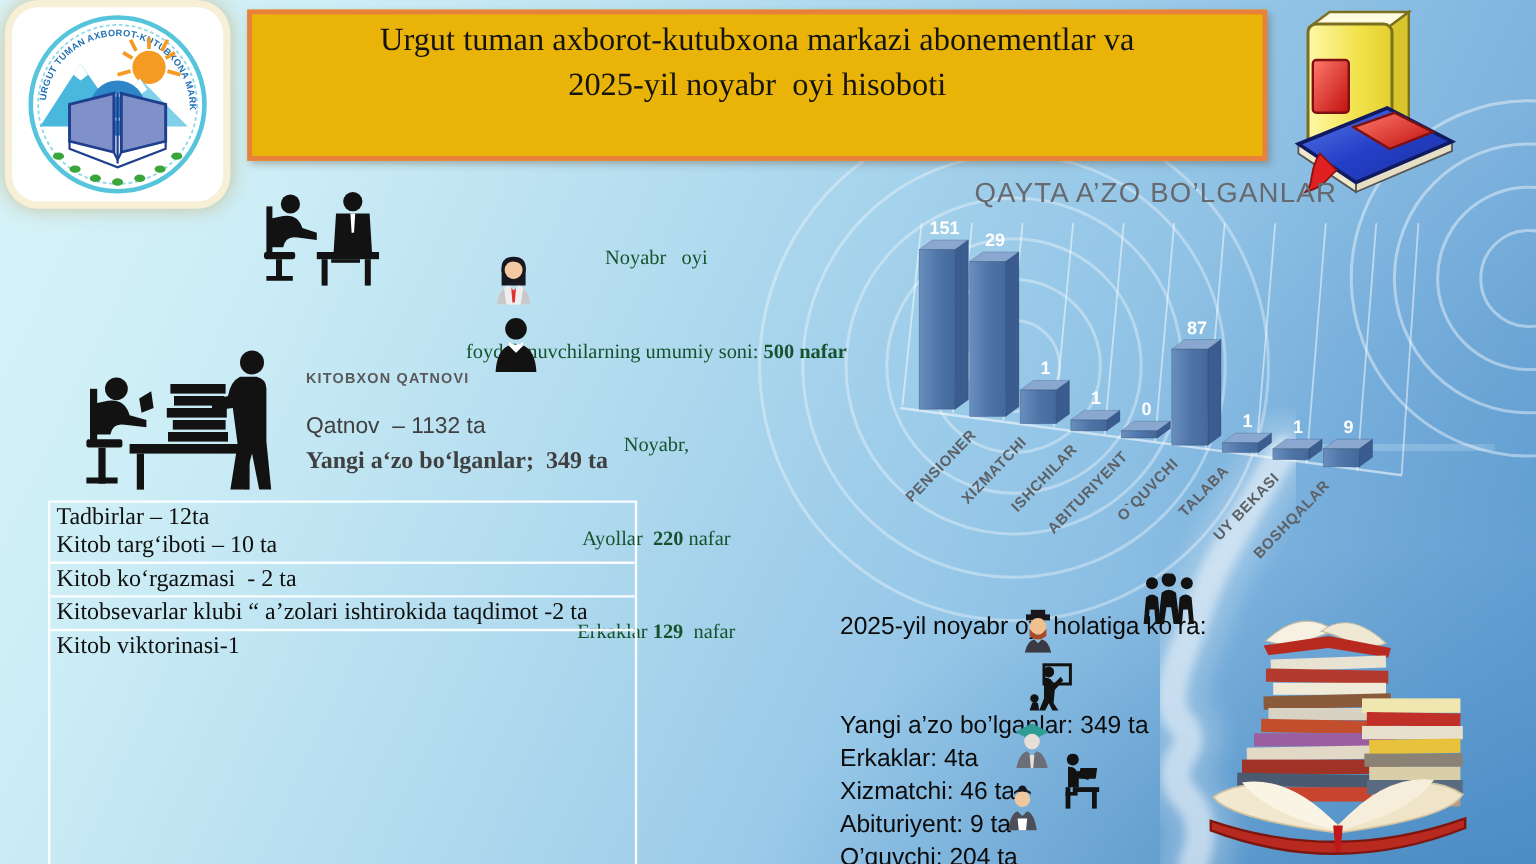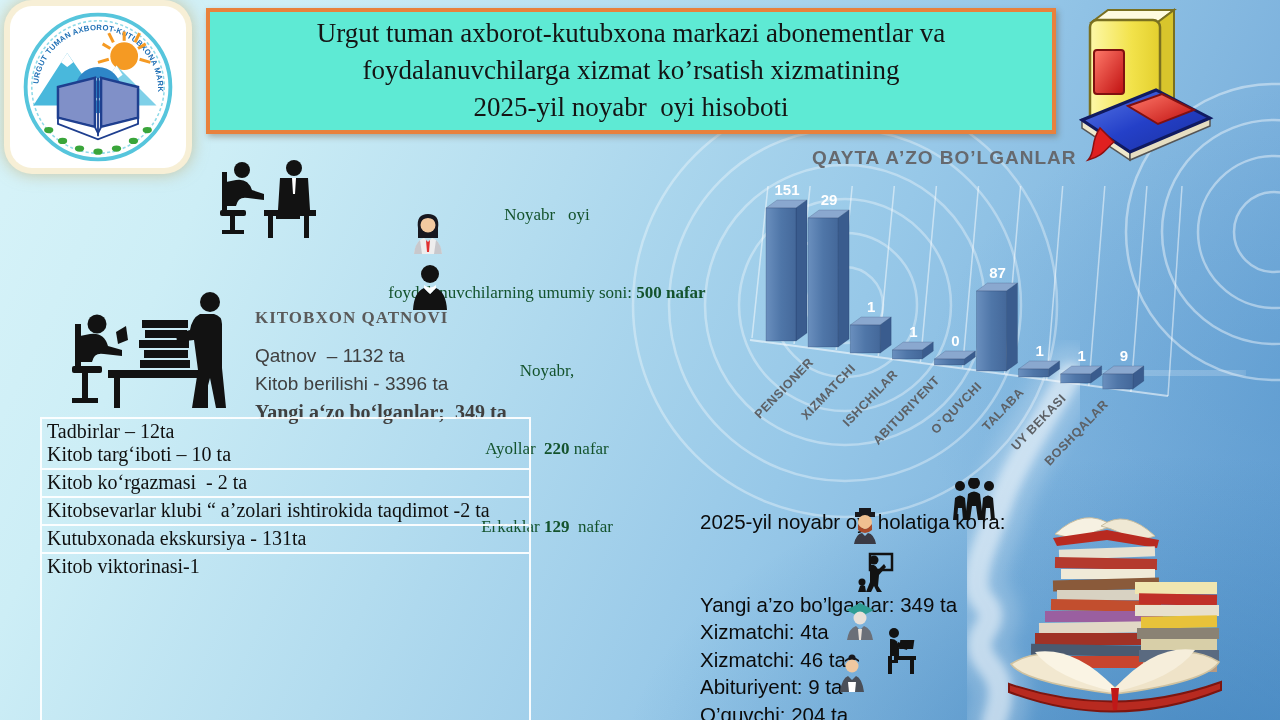--- a/index.html
+++ b/index.html
@@ -12,46 +12,46 @@
       linear-gradient(115deg,#d9f4f9 0%,#cdeef6 18%,#b3dcef 40%,#97c8e8 62%,#7db2dd 82%,#659fd2 100%);
   }
   .abs{position:absolute;}
 
   
   .logo-card{left:10px;top:6px;width:176px;height:162px;background:#fff;border-radius:22px;
     box-shadow:0 0 0 6px #f7efd6, 0 0 16px 6px rgba(190,160,90,.55);}
   .logo-card svg{position:absolute;left:9px;top:4px;}
 
   
-  .title-box{left:206px;top:8px;width:842px;height:118px;background:#5eead4;
+  .title-box{left:206px;top:8px;width:842px;height:118px;background:#eab308;
     border:4px solid #e8813c;box-shadow:2px 3px 6px rgba(90,60,30,.35);
     text-align:center;color:#141414;}
   .title-box .tl{font-family:"Liberation Serif",serif;font-size:27px;line-height:37px;white-space:pre-wrap;}
   .title-box .tl:first-child{margin-top:3px;}
 
   
   .stats{left:322px;top:150px;width:450px;text-align:center;color:#14532d;
     font-family:"Liberation Serif",serif;font-size:17px;line-height:26px;white-space:pre-wrap;}
   .stats .row{margin:0;}
   .stats .gap{}
 
   
-  .kq-head{left:255px;top:308px;font-size:17px;font-weight:bold;color:#5a5a5a;letter-spacing:1px;font-family:Liberation Serif, serif;}
+  .kq-head{left:255px;top:308px;font-size:12px;font-weight:bold;color:#5a5a5a;letter-spacing:1px;}
   .kq-list{left:255px;top:342px;color:#404040;font-size:19px;line-height:28px;white-space:pre-wrap;}
   .kq-list .serif-item{font-family:"Liberation Serif",serif;font-size:20px;font-weight:bold;}
 
   
   .ev-table{left:40px;top:417px;width:487px;height:303px;overflow:hidden;
     border:2px solid rgba(255,255,255,.92);border-bottom:none;
     font-family:"Liberation Serif",serif;font-size:20px;color:#101010;}
   .ev-cell{border-bottom:2px solid rgba(255,255,255,.92);padding:1px 4px 2px 5px;line-height:23px;white-space:pre-wrap;}
   .ev-cell:last-child{border-bottom:none;}
 
   
-  .chart-title{left:812px;top:147px;font-size:19px;font-weight:bold;color:#66696e;letter-spacing:1px;}
+  .chart-title{left:812px;top:147px;font-size:23px;font-weight:normal;color:#66696e;letter-spacing:1px;}
 
   
   .summary{left:700px;top:453px;color:#0b0b0b;font-size:20.5px;line-height:27.5px;white-space:pre-wrap;}
 
   .deco{pointer-events:none;}
 </style>
 </head>
 <body>
 
 <svg class="abs deco" width="1280" height="720" style="left:0;top:0">
@@ -129,21 +129,20 @@
         <ellipse cx="50" cy="92" rx="3" ry="2"></ellipse>
       <ellipse cx="62" cy="90" rx="3" ry="2"></ellipse>
         <ellipse cx="73" cy="85" rx="3" ry="2"></ellipse>
       <ellipse cx="82" cy="78" rx="3" ry="2"></ellipse>
     </g>
   </svg>
 </div>
 
 <div class="abs title-box">
   <div class="tl">Urgut tuman axborot-kutubxona markazi abonementlar va</div>
-  <div class="tl">foydalanuvchilarga xizmat ko’rsatish xizmatining</div>
   <div class="tl">2025-yil noyabr  oyi hisoboti</div>
 </div>
 
 <svg class="abs deco" width="150" height="162" viewBox="0 0 150 162" style="left:1070px;top:2px">
   <defs>
     <linearGradient id="ybook" x1="0" y1="0" x2="1" y2="0">
       <stop offset="0" stop-color="#fdf8a8"></stop>
         <stop offset="0.6" stop-color="#f2e24a"></stop>
         <stop offset="1" stop-color="#e3cf2e"></stop>
     </linearGradient>
@@ -228,28 +227,27 @@
     <rect x="80" y="76" width="44" height="8"></rect>
     <rect x="75" y="66" width="50" height="8"></rect>
     <rect x="81" y="56" width="42" height="8"></rect>
     <rect x="78" y="46" width="46" height="8"></rect>
   </g>
   <circle cx="146" cy="28" r="10"></circle>
   <path d="M136,40 Q128,44 126,56 L112,60 L113,68 L130,66 L134,96 L128,134 L138,134 L146,104 L152,134 L162,134 L158,94 L158,50 Q158,42 150,40 Z"></path>
 </svg>
 
 <div class="abs kq-head">KITOBXON QATNOVI</div>
-<div class="abs kq-list" id="kq-list"><div>Qatnov  – 1132 ta</div><div>Kitob berilishi - 3396 ta</div><div class="serif-item">Yangi a‘zo bo‘lganlar;  349 ta</div></div>
+<div class="abs kq-list" id="kq-list"><div>Qatnov  – 1132 ta</div><div class="serif-item">Yangi a‘zo bo‘lganlar;  349 ta</div></div>
 
 <div class="abs ev-table" id="ev-table">
     <div class="ev-cell">Tadbirlar – 12ta
 Kitob targ‘iboti – 10 ta</div>
     <div class="ev-cell">Kitob ko‘rgazmasi  - 2 ta</div>
     <div class="ev-cell">Kitobsevarlar klubi “ a’zolari ishtirokida taqdimot -2 ta</div>
-    <div class="ev-cell">Kutubxonada ekskursiya - 131ta</div>
     <div class="ev-cell">Kitob viktorinasi-1</div>
   </div>
 
 <div class="abs chart-title">QAYTA A’ZO BO’LGANLAR</div>
 <svg class="abs" id="chart-svg" width="470" height="336" viewBox="722 136 470 336" style="left:722px;top:136px">
   <defs>
     <linearGradient id="barFront" x1="0" y1="0" x2="1" y2="0">
       <stop offset="0" stop-color="#6a8fbe"></stop>
         <stop offset="0.5" stop-color="#4f76a8"></stop>
         <stop offset="1" stop-color="#44689a"></stop>
@@ -314,21 +312,21 @@
       <text x="940.4" y="381" fill="#5d6166" font-size="12.5" font-weight="bold" text-anchor="end" letter-spacing="0.5" font-family="&quot;Liberation Sans&quot;,sans-serif" transform="rotate(-46 940.4 381)">ABITURIYENT</text>
       <text x="982.5" y="387" fill="#5d6166" font-size="12.5" font-weight="bold" text-anchor="end" letter-spacing="0.5" font-family="&quot;Liberation Sans&quot;,sans-serif" transform="rotate(-46 982.5 387)">O`QUVCHI</text>
       <text x="1024.6" y="393" fill="#5d6166" font-size="12.5" font-weight="bold" text-anchor="end" letter-spacing="0.5" font-family="&quot;Liberation Sans&quot;,sans-serif" transform="rotate(-46 1024.6 393)">TALABA</text>
       <text x="1066.7" y="399" fill="#5d6166" font-size="12.5" font-weight="bold" text-anchor="end" letter-spacing="0.5" font-family="&quot;Liberation Sans&quot;,sans-serif" transform="rotate(-46 1066.7 399)">UY BEKASI</text>
       <text x="1108.8" y="405" fill="#5d6166" font-size="12.5" font-weight="bold" text-anchor="end" letter-spacing="0.5" font-family="&quot;Liberation Sans&quot;,sans-serif" transform="rotate(-46 1108.8 405)">BOSHQALAR</text>
     </g>
 </svg>
 
 <div class="abs summary">
   <div>2025-yil noyabr oyi holatiga ko’ra:</div>
-  <div id="summary-lines"><div>Yangi a’zo bo’lganlar: 349 ta</div><div>Xizmatchi: 4ta</div><div>Xizmatchi: 46 ta</div><div>Abituriyent: 9 ta</div><div>O’quvchi: 204 ta</div></div>
+  <div id="summary-lines"><div>Yangi a’zo bo’lganlar: 349 ta</div><div>Erkaklar: 4ta</div><div>Xizmatchi: 46 ta</div><div>Abituriyent: 9 ta</div><div>O’quvchi: 204 ta</div></div>
 </div>
 
 <svg class="abs deco" width="48" height="42" viewBox="0 0 48 42" style="left:950px;top:478px" fill="#121212">
   <circle cx="10" cy="8" r="5"></circle>
     <path d="M3,42 L5,20 Q10,15 15,20 L17,42 L13,42 L12,30 L8,30 L7,42 Z"></path>
   <circle cx="24" cy="5" r="6"></circle>
     <path d="M15,42 L18,16 Q24,11 30,16 L33,42 L28,42 L26,28 L22,28 L20,42 Z"></path>
   <circle cx="39" cy="8" r="5"></circle>
     <path d="M31,42 L33,20 Q38,15 43,20 L45,42 L41,42 L40,30 L36,30 L35,42 Z"></path>
 </svg>

